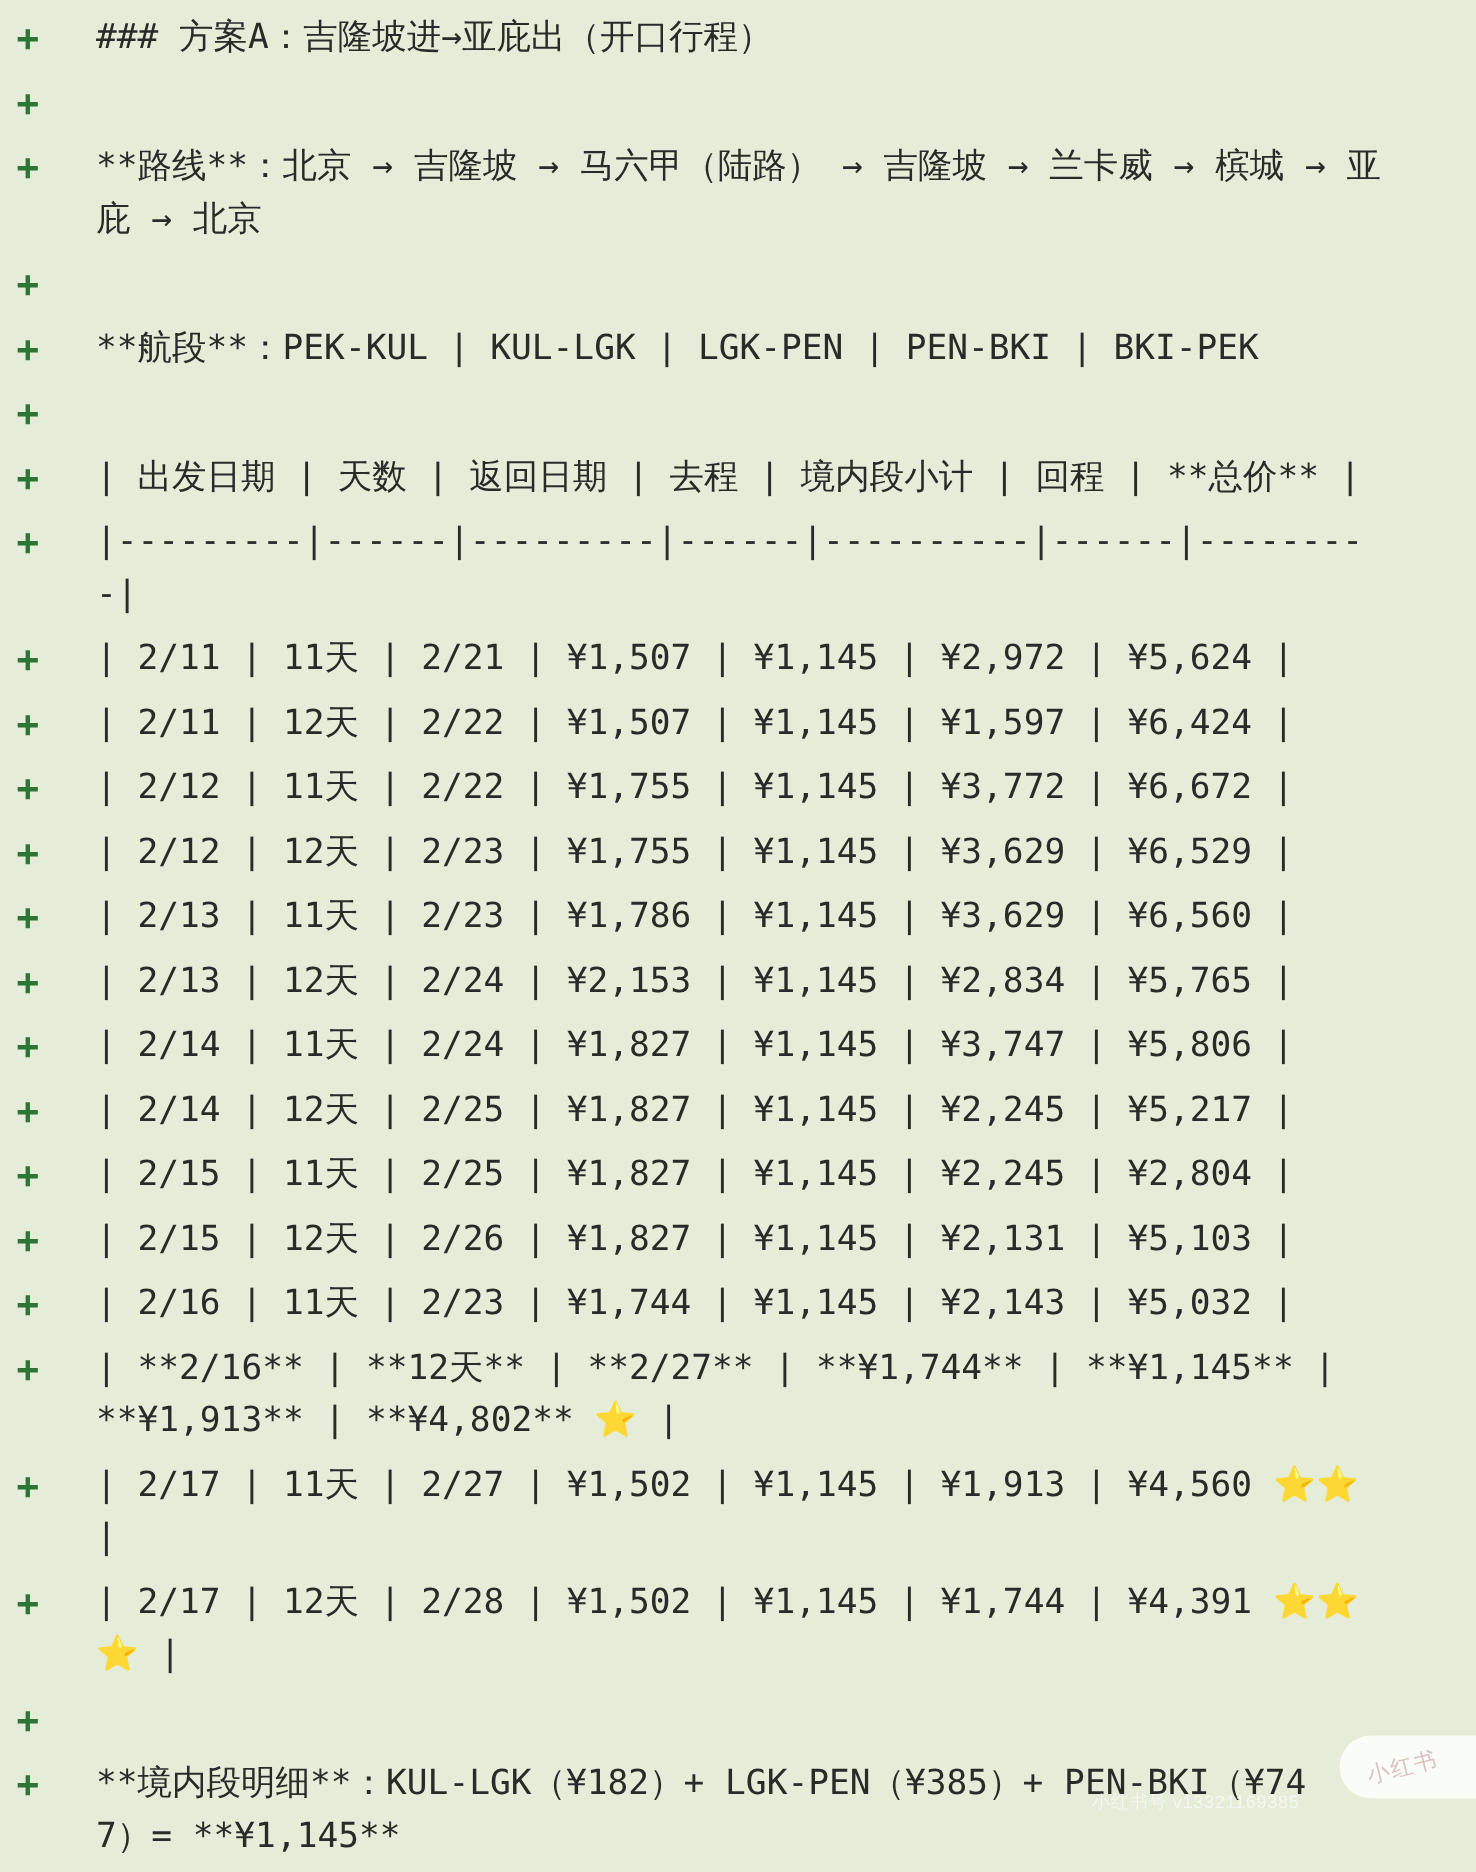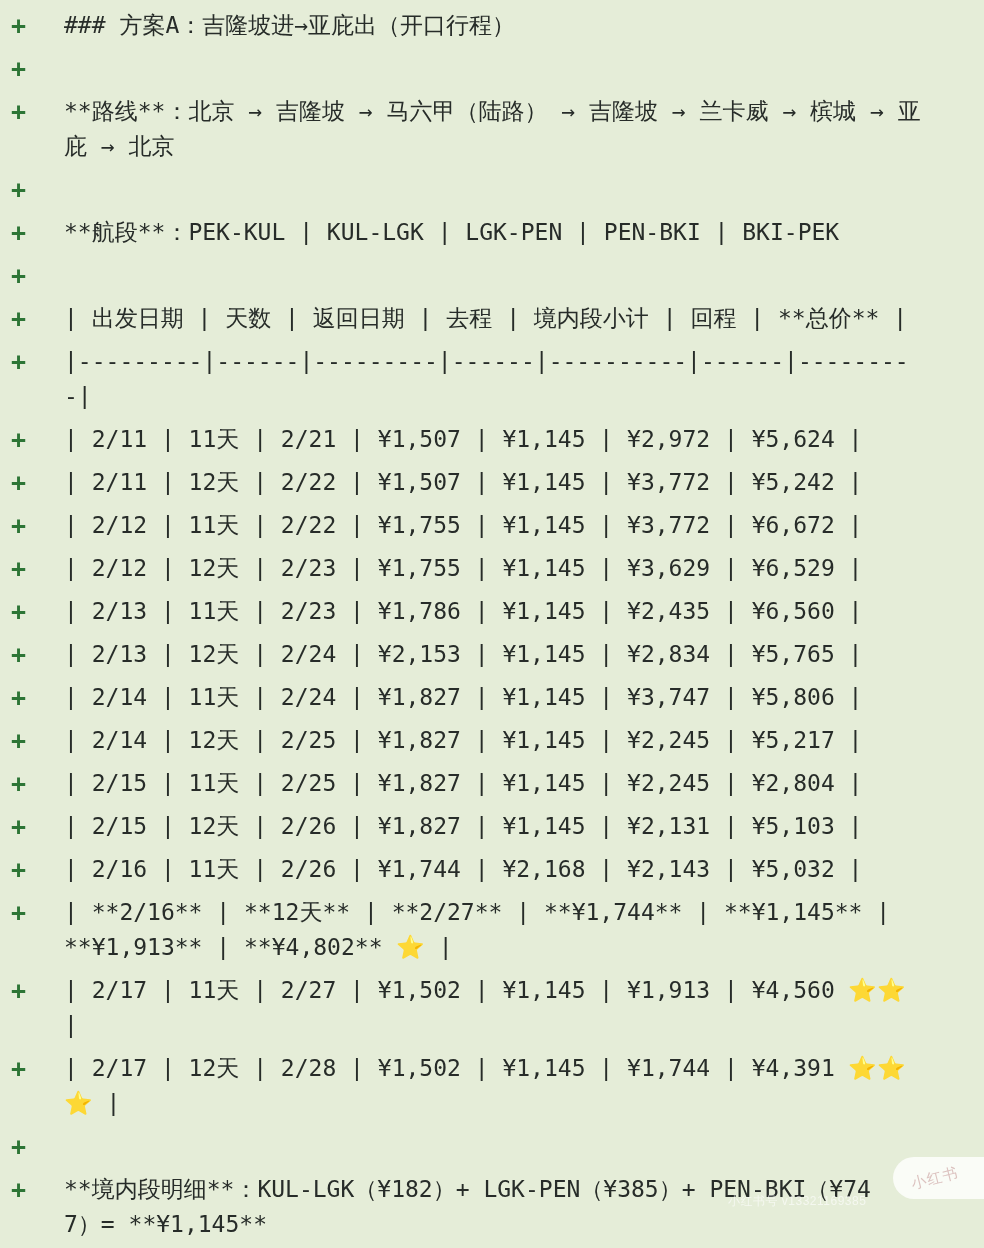--- a/index.html
+++ b/index.html
@@ -130,36 +130,36 @@
 -|</span>
   </div>
 
   <div class="row">
     <span class="gutter">+</span>
     <span class="content">| 2/11 | 11天 | 2/21 | ¥1,507 | ¥1,145 | ¥2,972 | ¥5,624 |</span>
   </div>
 
   <div class="row">
     <span class="gutter">+</span>
-    <span class="content">| 2/11 | 12天 | 2/22 | ¥1,507 | ¥1,145 | ¥3,772 | ¥5,242 |</span>
+    <span class="content">| 2/11 | 12天 | 2/22 | ¥1,507 | ¥1,145 | ¥1,597 | ¥6,424 |</span>
   </div>
 
   <div class="row">
     <span class="gutter">+</span>
     <span class="content">| 2/12 | 11天 | 2/22 | ¥1,755 | ¥1,145 | ¥3,772 | ¥6,672 |</span>
   </div>
 
   <div class="row">
     <span class="gutter">+</span>
     <span class="content">| 2/12 | 12天 | 2/23 | ¥1,755 | ¥1,145 | ¥3,629 | ¥6,529 |</span>
   </div>
 
   <div class="row">
     <span class="gutter">+</span>
-    <span class="content">| 2/13 | 11天 | 2/23 | ¥1,786 | ¥1,145 | ¥2,435 | ¥6,560 |</span>
+    <span class="content">| 2/13 | 11天 | 2/23 | ¥1,786 | ¥1,145 | ¥3,629 | ¥6,560 |</span>
   </div>
 
   <div class="row">
     <span class="gutter">+</span>
     <span class="content">| 2/13 | 12天 | 2/24 | ¥2,153 | ¥1,145 | ¥2,834 | ¥5,765 |</span>
   </div>
 
   <div class="row">
     <span class="gutter">+</span>
     <span class="content">| 2/14 | 11天 | 2/24 | ¥1,827 | ¥1,145 | ¥3,747 | ¥5,806 |</span>
@@ -175,21 +175,21 @@
     <span class="content">| 2/15 | 11天 | 2/25 | ¥1,827 | ¥1,145 | ¥2,245 | ¥2,804 |</span>
   </div>
 
   <div class="row">
     <span class="gutter">+</span>
     <span class="content">| 2/15 | 12天 | 2/26 | ¥1,827 | ¥1,145 | ¥2,131 | ¥5,103 |</span>
   </div>
 
   <div class="row">
     <span class="gutter">+</span>
-    <span class="content">| 2/16 | 11天 | 2/26 | ¥1,744 | ¥2,168 | ¥2,143 | ¥5,032 |</span>
+    <span class="content">| 2/16 | 11天 | 2/23 | ¥1,744 | ¥1,145 | ¥2,143 | ¥5,032 |</span>
   </div>
 
   <div class="row">
     <span class="gutter">+</span>
     <span class="content">| **2/16** | **12天** | **2/27** | **¥1,744** | **¥1,145** |
 **¥1,913** | **¥4,802** <span class="star">⭐</span> |</span>
   </div>
 
   <div class="row">
     <span class="gutter">+</span>

